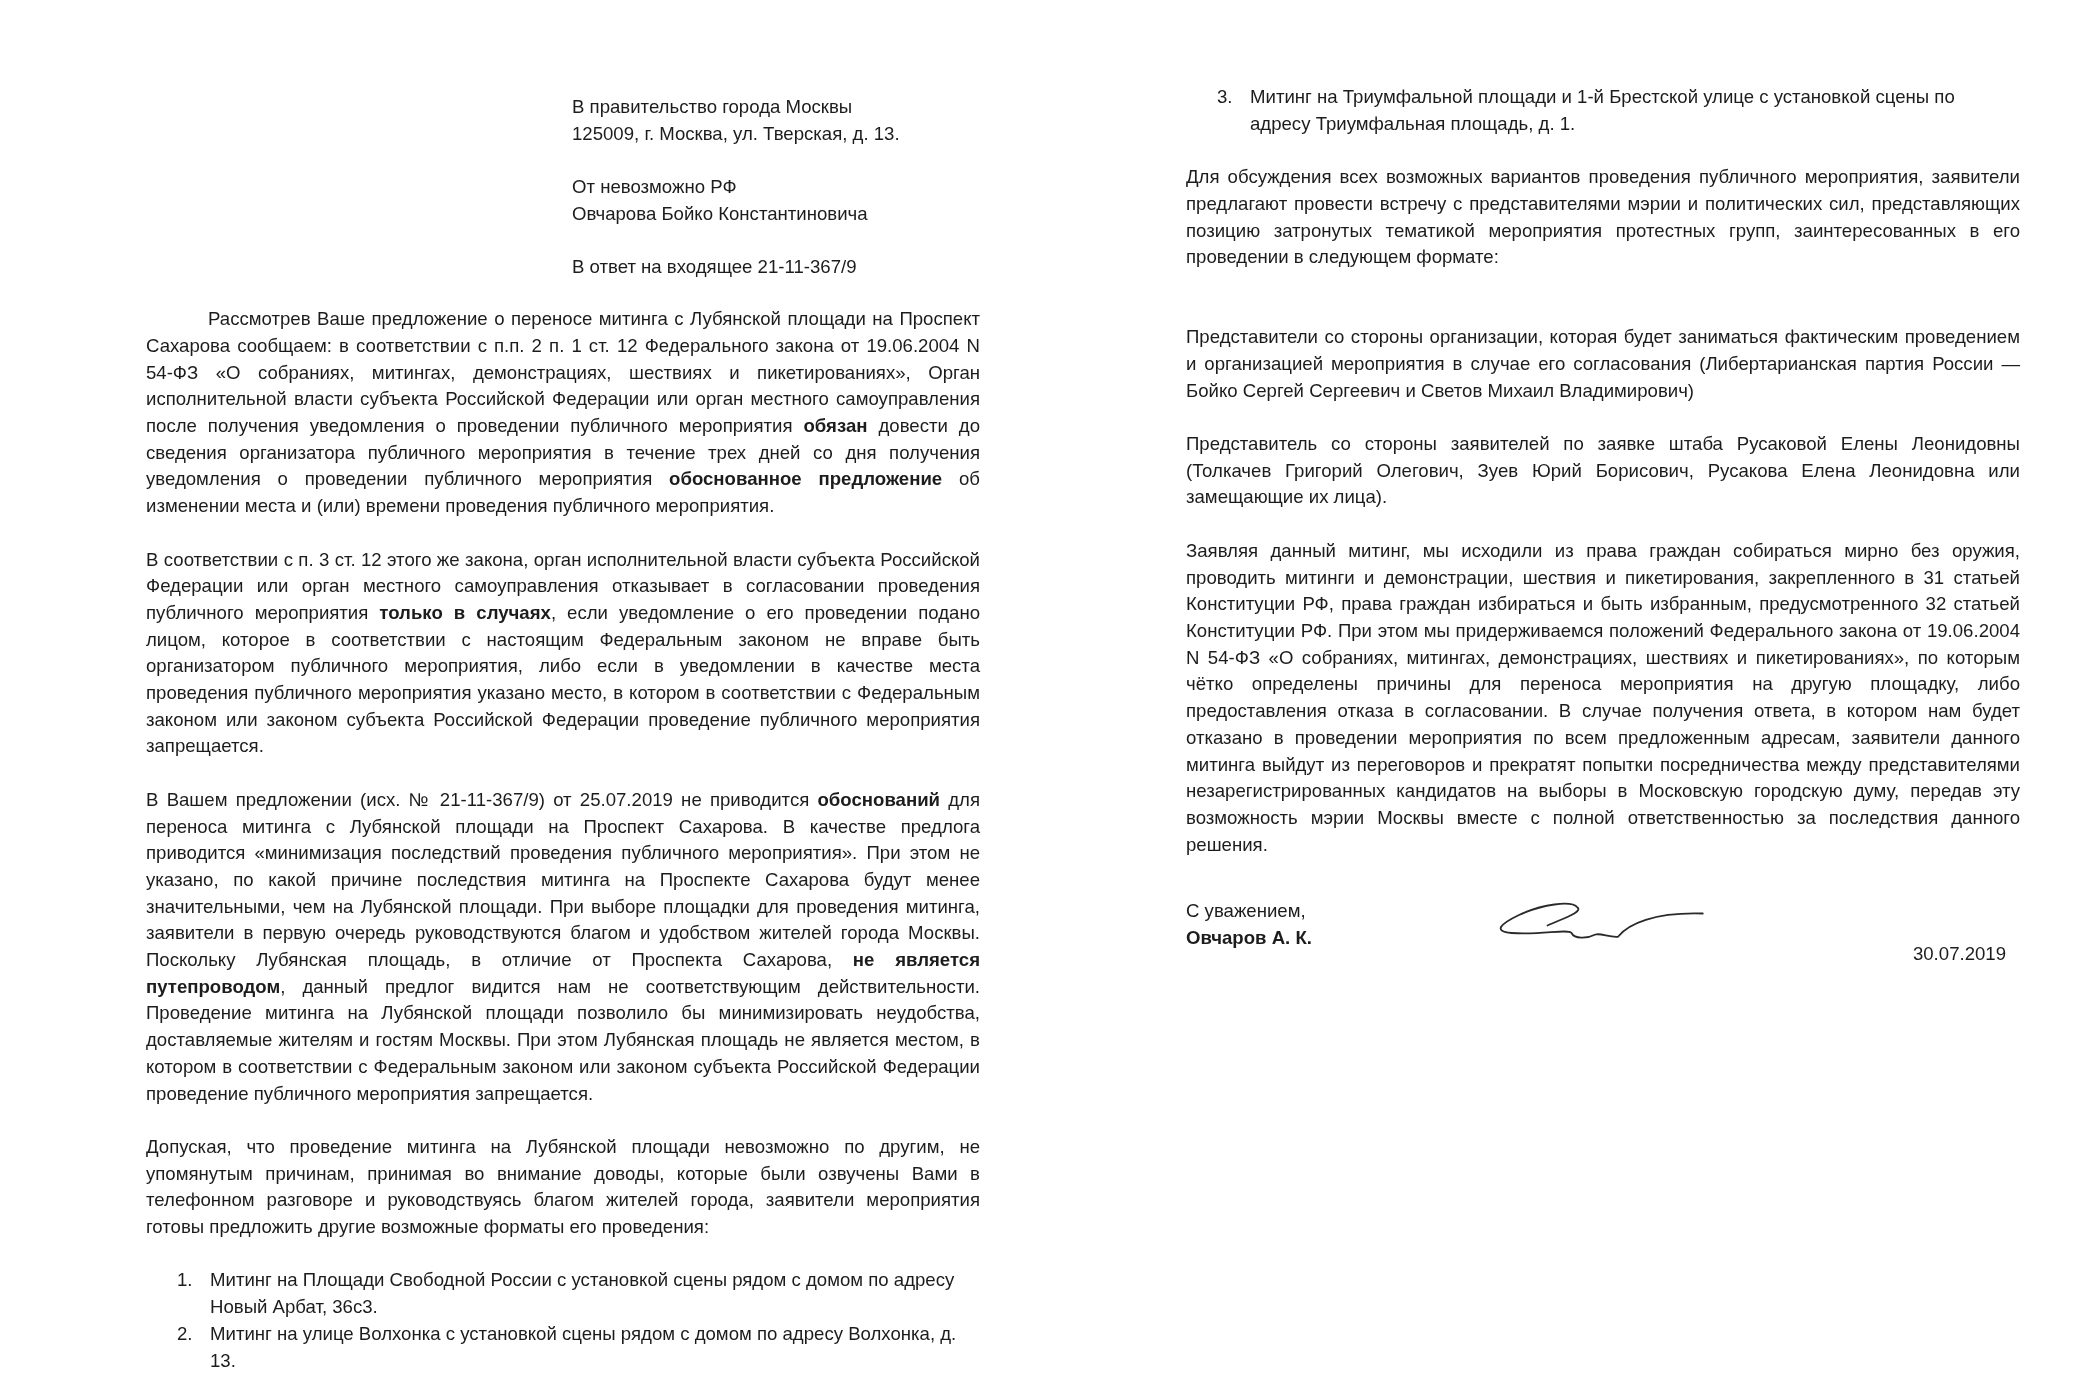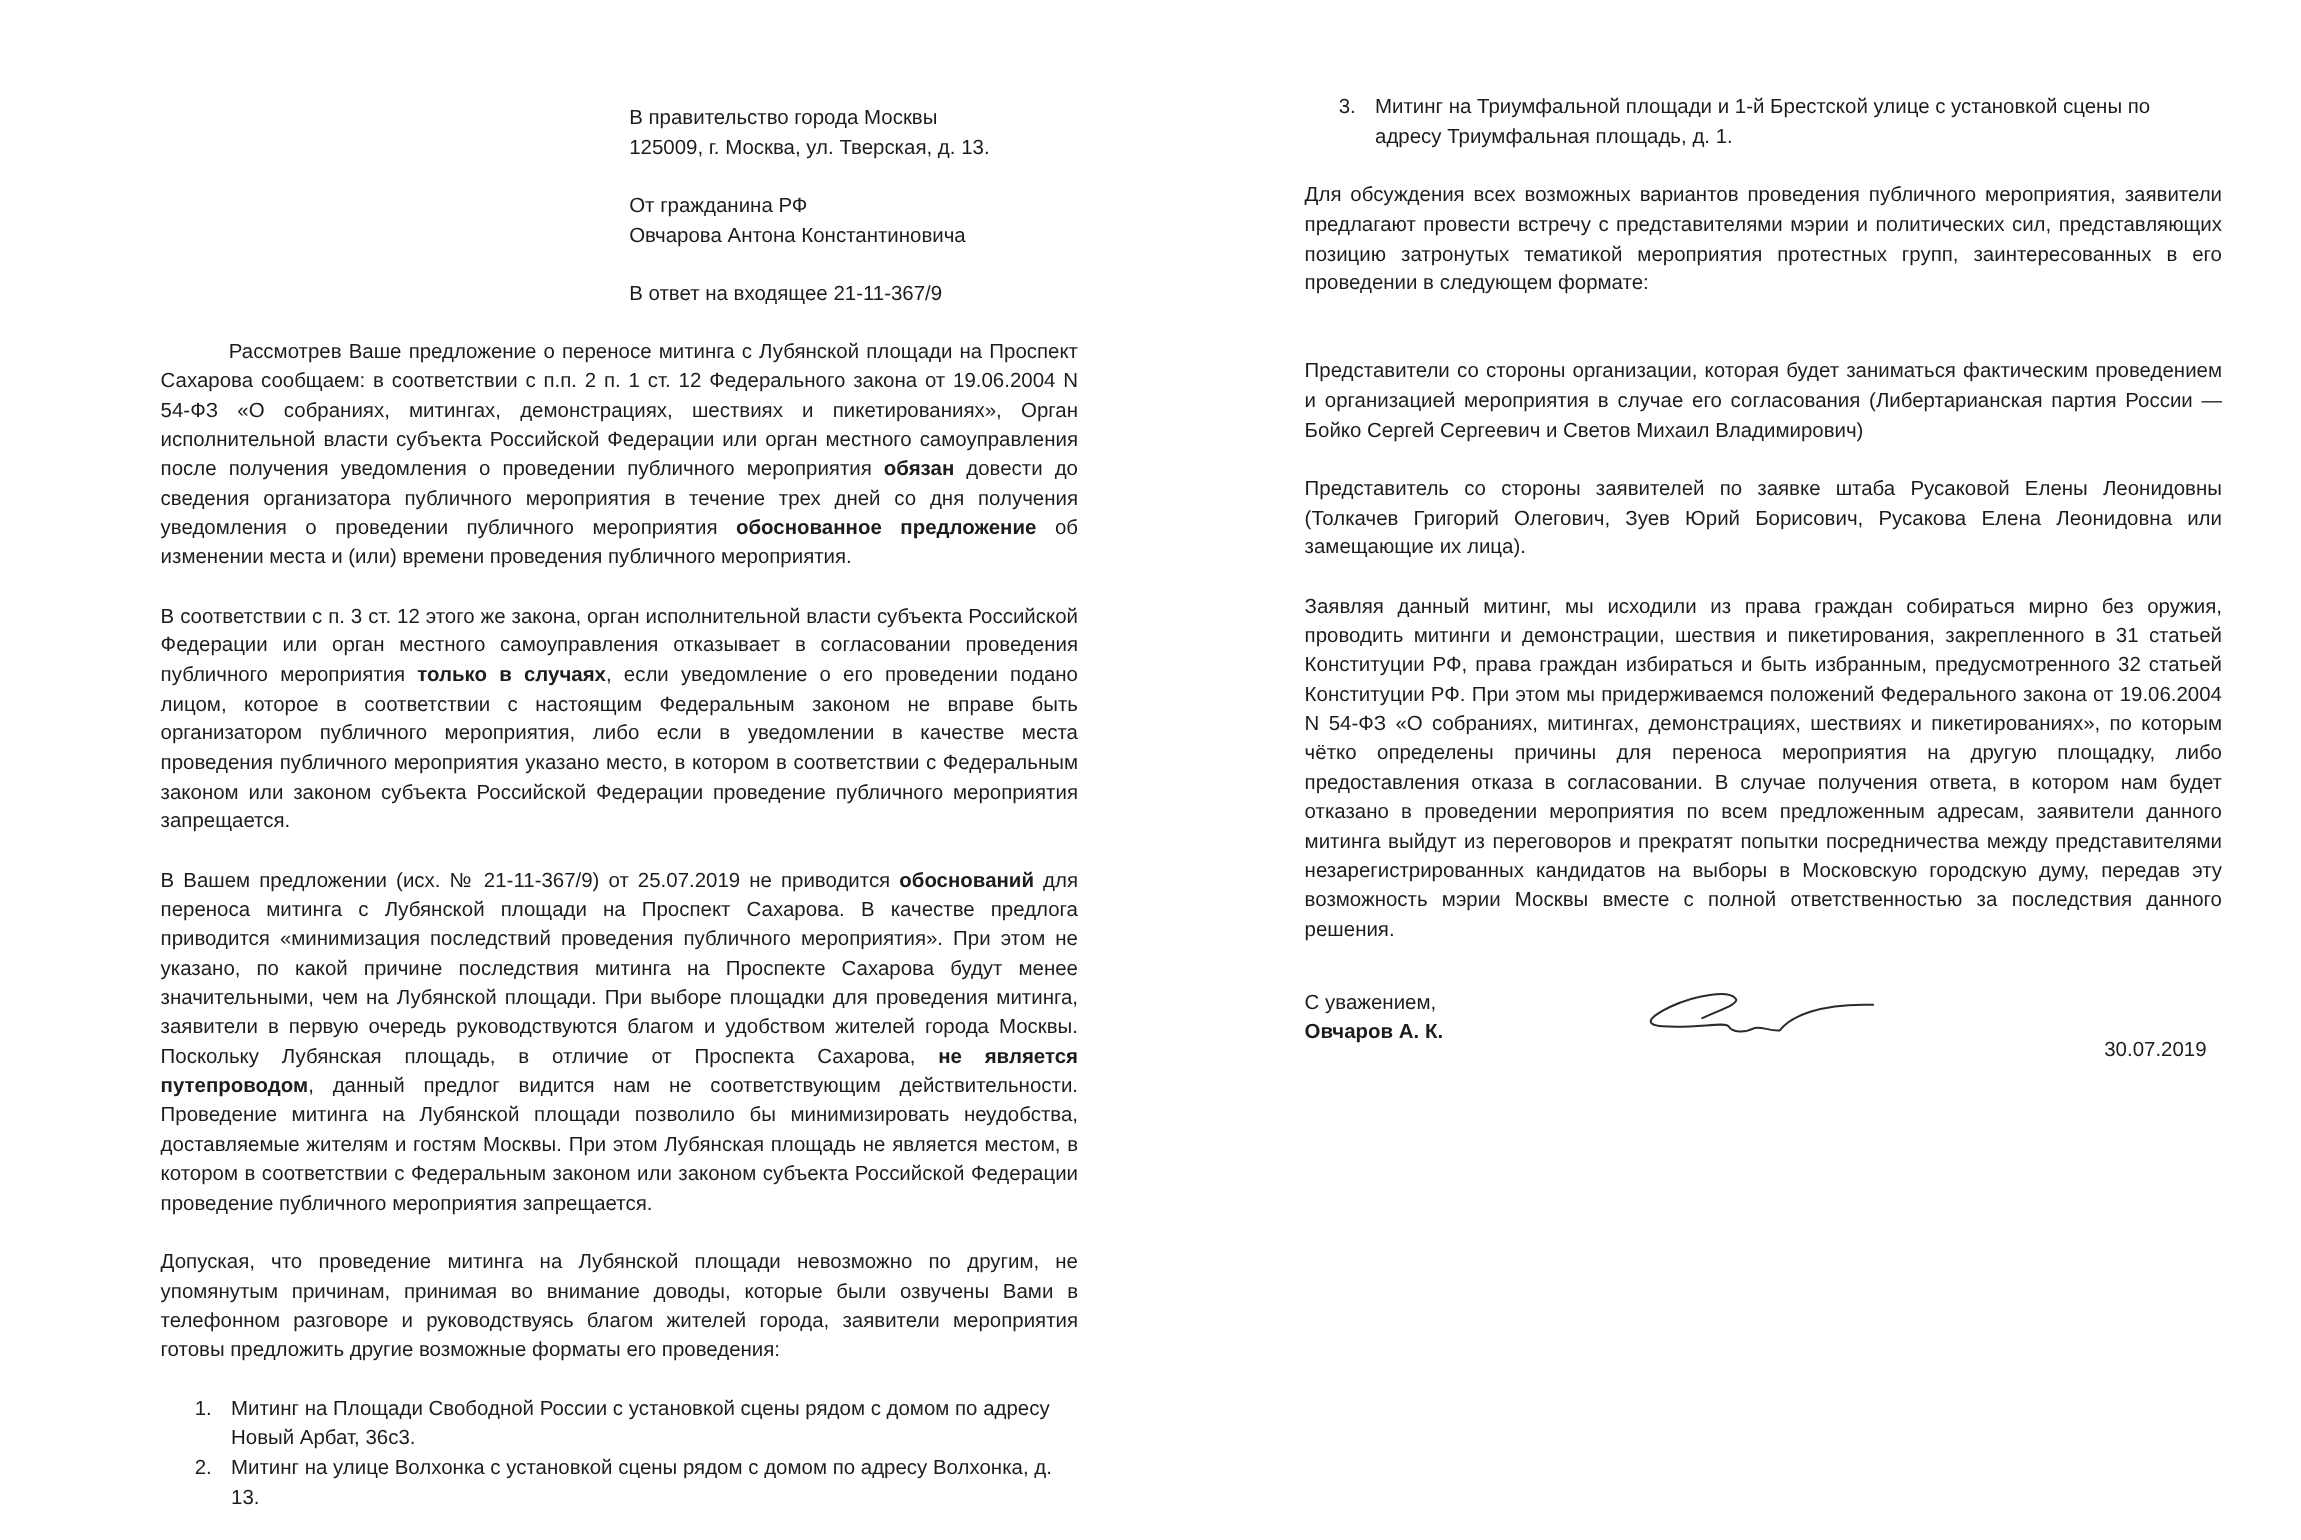--- a/index.html
+++ b/index.html
@@ -30,22 +30,22 @@
 </head>
 <body>
 
 <div class="page-col left-col">
   <div class="addr">
     <p>В правительство города Москвы</p>
     <p>125009, г. Москва, ул. Тверская, д. 13.</p>
   </div>
   <div class="gap"></div>
   <div class="addr">
-    <p>От гражданина РФ</p>
-    <p>Овчарова Антона Константиновича</p>
+    <p>От невозможно РФ</p>
+    <p>Овчарова Бойко Константиновича</p>
   </div>
   <div class="gap" style="height:26px"></div>
   <div class="ref-title">В ответ на входящее 21-11-367/9</div>
   <div class="gap" style="height:26px"></div>
 
   <p class="para indent"><span>Рассмотрев Ваше предложение о переносе митинга с Лубянской площади на Проспект Сахарова сообщаем: в соответствии с п.п. 2 п. 1 ст. 12 Федерального закона от 19.06.2004 N 54-ФЗ «О собраниях, митингах, демонстрациях, шествиях и пикетированиях», Орган исполнительной власти субъекта Российской Федерации или орган местного самоуправления после получения уведомления о проведении публичного мероприятия </span><b>обязан</b><span> довести до сведения организатора публичного мероприятия в течение трех дней со дня получения уведомления о проведении публичного мероприятия </span><b>обоснованное предложение</b><span> об изменении места и (или) времени проведения публичного мероприятия.</span></p>
   <div class="gap"></div>
 
   <p class="para"><span>В соответствии с п. 3 ст. 12 этого же закона, орган исполнительной власти субъекта Российской Федерации или орган местного самоуправления отказывает в согласовании проведения публичного мероприятия </span><b>только в случаях</b><span>, если уведомление о его проведении подано лицом, которое в соответствии с настоящим Федеральным законом не вправе быть организатором публичного мероприятия, либо если в уведомлении в качестве места проведения публичного мероприятия указано место, в котором в соответствии с Федеральным законом или законом субъекта Российской Федерации проведение публичного мероприятия запрещается.</span></p>
   <div class="gap"></div>

